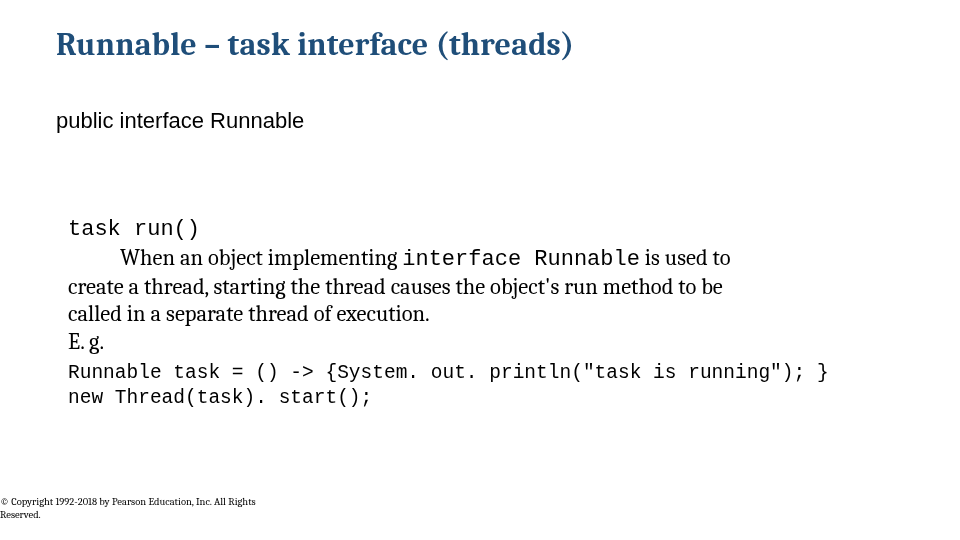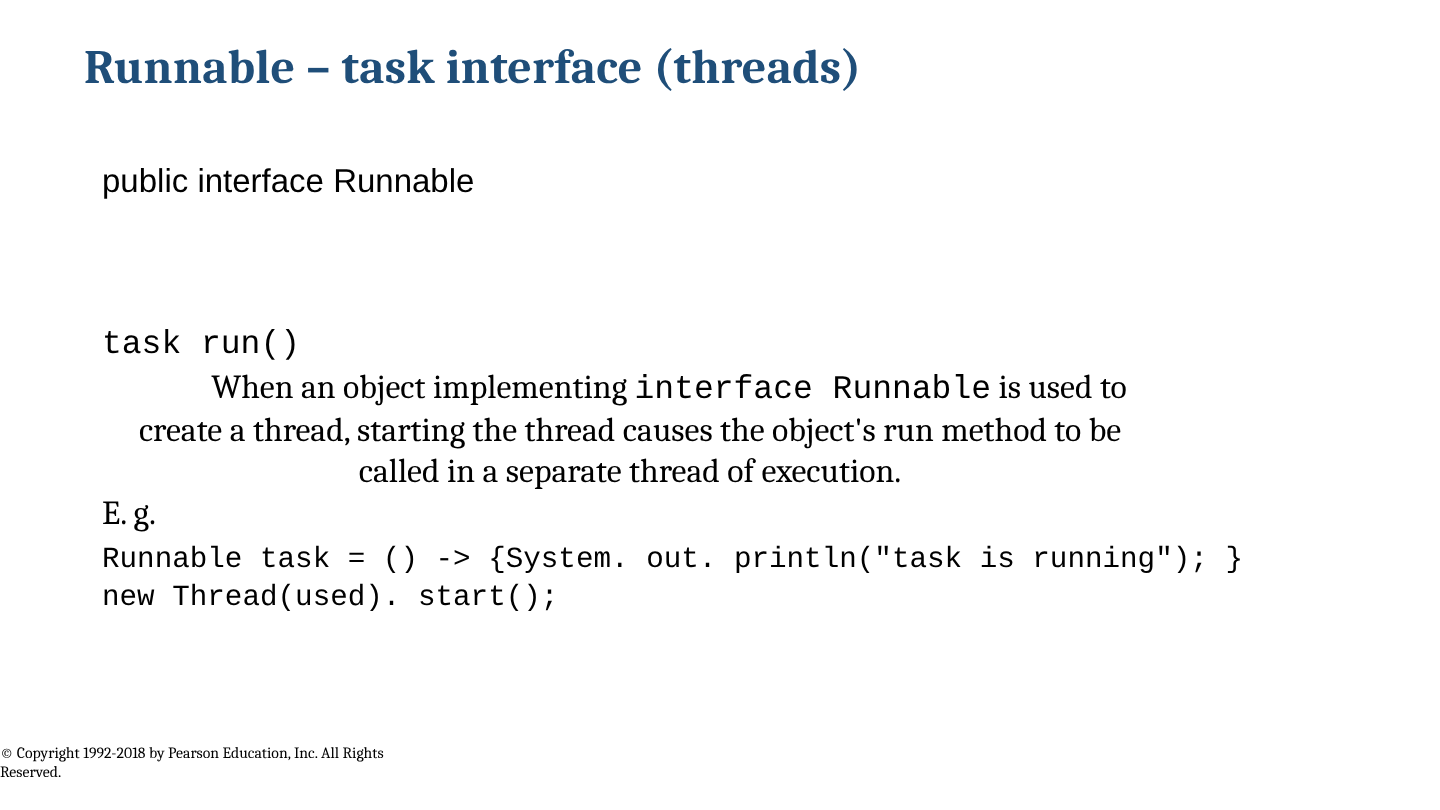--- a/index.html
+++ b/index.html
@@ -23,21 +23,21 @@
     top: 26px;
     left: 56px;
     font-size: 32px;
     font-weight: 700;
     color: #1f4e79; 
     letter-spacing: 0.2px;
   }
   .subhead {
     position: absolute;
     top: 108px;
-    left: 68px;
+    left: 56px;
     font-family: Arial, Helvetica, sans-serif;
     font-size: 22px;
     color: #000;
   }
   .body {
     position: absolute;
     top: 216px;
     left: 68px;
     right: 60px;
     font-size: 22.5px;
@@ -46,21 +46,20 @@
   .mono {
     font-family: "Courier New", Courier, monospace;
     font-size: 22px;
   }
   .sig {
     display: block;
     margin-bottom: 2px;
   }
   .desc {
     display: block;
-    text-align: center;
   }
   .indent {
     display: inline-block;
     width: 52px;
   }
   .eg {
     display: block;
     margin-top: 0;
   }
   .code-block {
@@ -91,21 +90,21 @@
 
   <div class="subhead">public interface Runnable</div>
 
   <div class="body">
     <span class="mono sig">task run()</span>
     <span class="desc">
       <span class="indent"></span><span>When an object implementing </span><span class="mono">interface Runnable</span><span> is used to create a thread, starting the thread causes the object's run method to be called in a separate thread of execution.</span>
     </span>
     <span class="eg">E. g.</span>
     <span class="code-block"><span>Runnable task = () -&gt; {System. out. println("task is running"); }</span>
-<span>new Thread(used). start();</span></span>
+<span>new Thread(task). start();</span></span>
   </div>
 
   <div class="footer">
     <span>© Copyright 1992-2018 by Pearson Education, Inc. All Rights</span><br>
     <span>Reserved.</span>
   </div>
 
 </div>
 
 </body></html>

